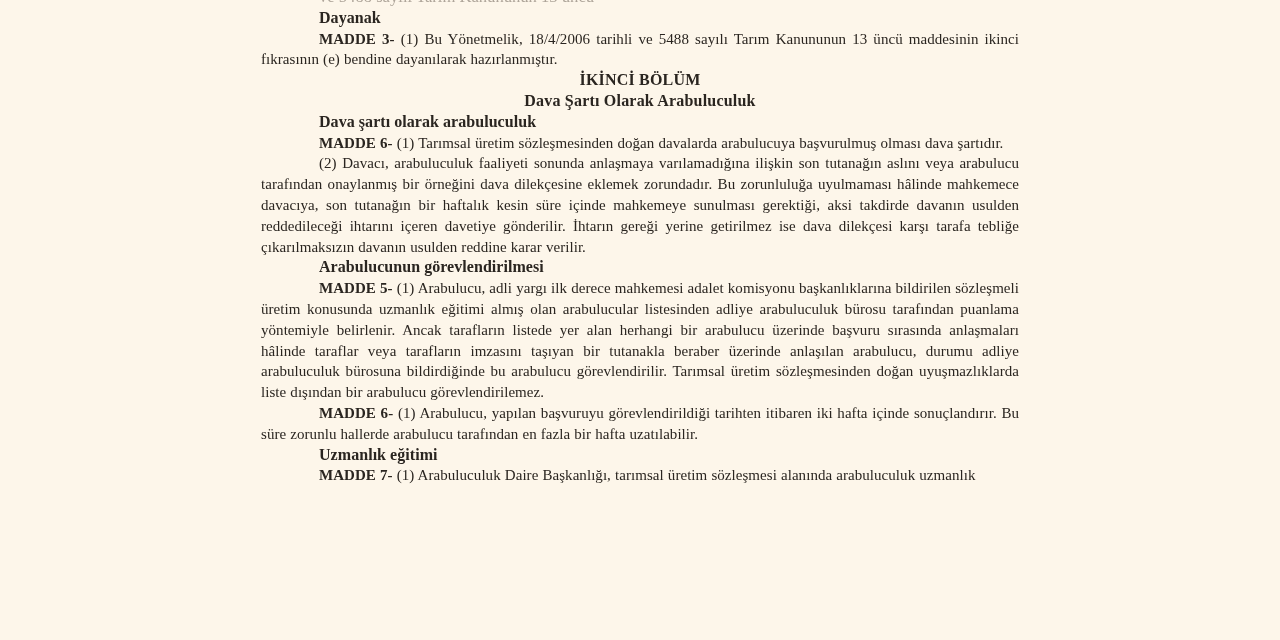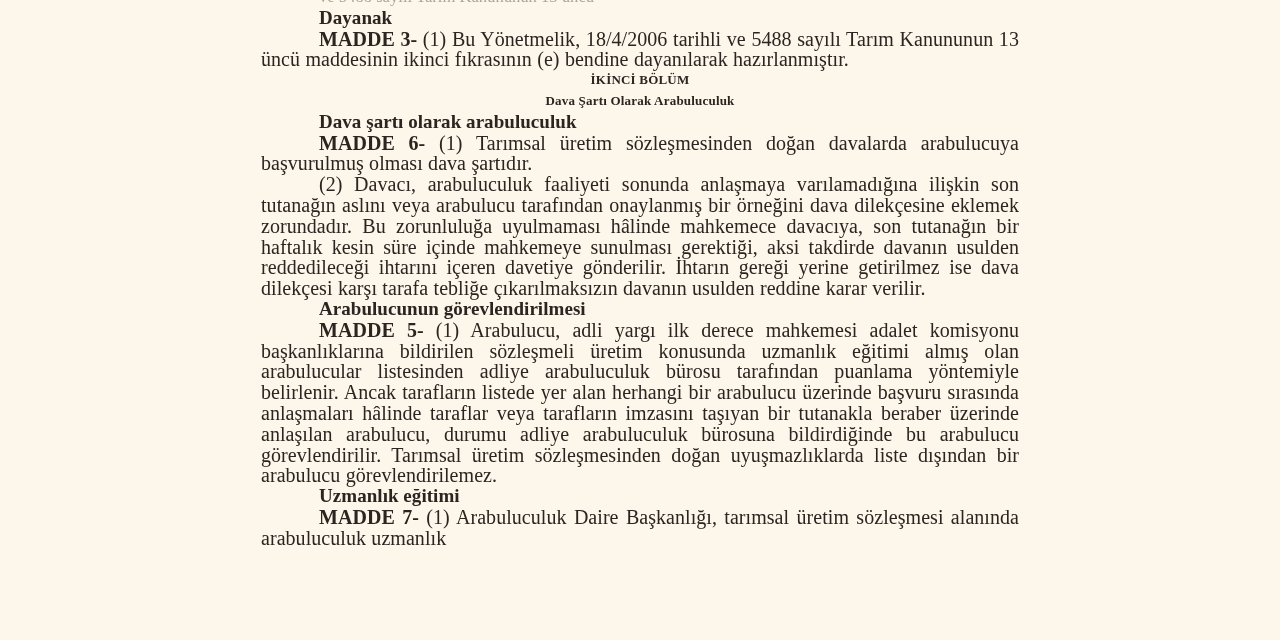--- a/index.html
+++ b/index.html
@@ -31,39 +31,39 @@
   .clipline {
     font-size: 16.6px;
     line-height: 20.8px;
     text-align: justify;
     text-indent: 58px;
     color: #6d6257;
     opacity: 0.55;
   }
   p.body {
     margin: 0;
-    font-size: 20px;
+    font-size: 15px;
     line-height: 20.8px;
     text-align: justify;
     text-indent: 58px;
     letter-spacing: 0.05px;
     word-spacing: 0.3px;
   }
   h3.heading {
     margin: 0;
-    font-size: 19px;
+    font-size: 16px;
     line-height: 20.8px;
     font-weight: bold;
     text-indent: 58px;
     text-align: left;
     letter-spacing: 0.05px;
   }
   h2.center {
     margin: 0;
-    font-size: 13px;
+    font-size: 16px;
     line-height: 20.8px;
     font-weight: bold;
     text-align: center;
     text-indent: 0;
     letter-spacing: 0.2px;
   }
   .lbl {
     font-weight: bold;
   }
 </style>
@@ -88,19 +88,20 @@
 
     <p class="body">(2) Davacı, arabuluculuk faaliyeti sonunda anlaşmaya varılamadığına ilişkin son tutanağın aslını veya arabulucu tarafından onaylanmış bir örneğini dava dilekçesine eklemek zorundadır. Bu zorunluluğa uyulmaması hâlinde mahkemece davacıya, son tutanağın bir haftalık kesin süre içinde mahkemeye sunulması gerektiği, aksi takdirde davanın usulden reddedileceği ihtarını içeren davetiye gönderilir. İhtarın gereği yerine getirilmez ise dava dilekçesi karşı tarafa tebliğe çıkarılmaksızın davanın usulden reddine karar verilir.</p>
 
 
     <h3 class="heading">Arabulucunun görevlendirilmesi</h3>
 
     <p class="body"><span class="lbl">MADDE 5-</span><span> (1) Arabulucu, adli yargı ilk derece mahkemesi adalet komisyonu başkanlıklarına bildirilen sözleşmeli üretim konusunda uzmanlık eğitimi almış olan arabulucular listesinden adliye arabuluculuk bürosu tarafından puanlama yöntemiyle belirlenir. Ancak tarafların listede yer alan herhangi bir arabulucu üzerinde başvuru sırasında anlaşmaları hâlinde taraflar veya tarafların imzasını taşıyan bir tutanakla beraber üzerinde anlaşılan arabulucu, durumu adliye arabuluculuk bürosuna bildirdiğinde bu arabulucu görevlendirilir. Tarımsal üretim sözleşmesinden doğan uyuşmazlıklarda liste dışından bir arabulucu görevlendirilemez.</span></p>
 
 
 
+    <p class="body"><span class="lbl">MADDE 6-</span><span> (1) Arabulucu, yapılan başvuruyu görevlendirildiği tarihten itibaren iki hafta içinde sonuçlandırır. Bu süre zorunlu hallerde arabulucu tarafından en fazla bir hafta uzatılabilir.</span></p>
 
     <h3 class="heading">Uzmanlık eğitimi</h3>
 
     <p class="body"><span class="lbl">MADDE 7-</span><span> (1) Arabuluculuk Daire Başkanlığı, tarımsal üretim sözleşmesi alanında arabuluculuk uzmanlık</span></p>
 
   </div>
 </div>
 
 </body></html>

